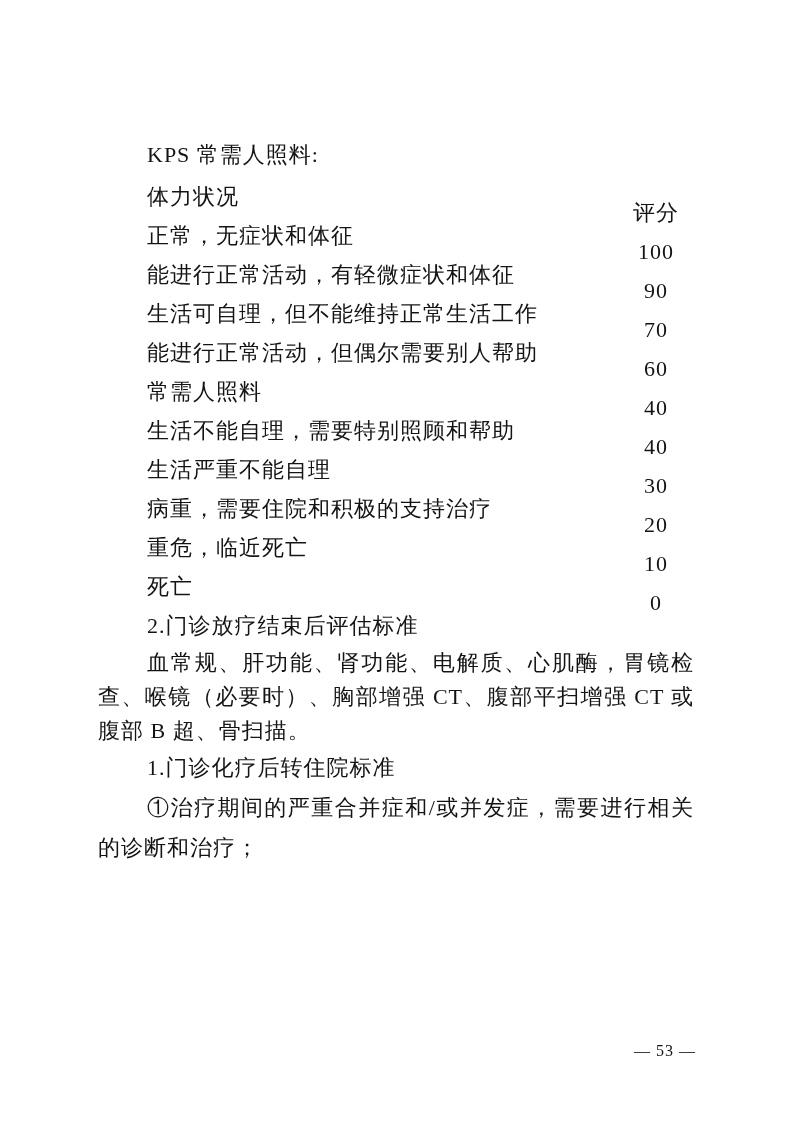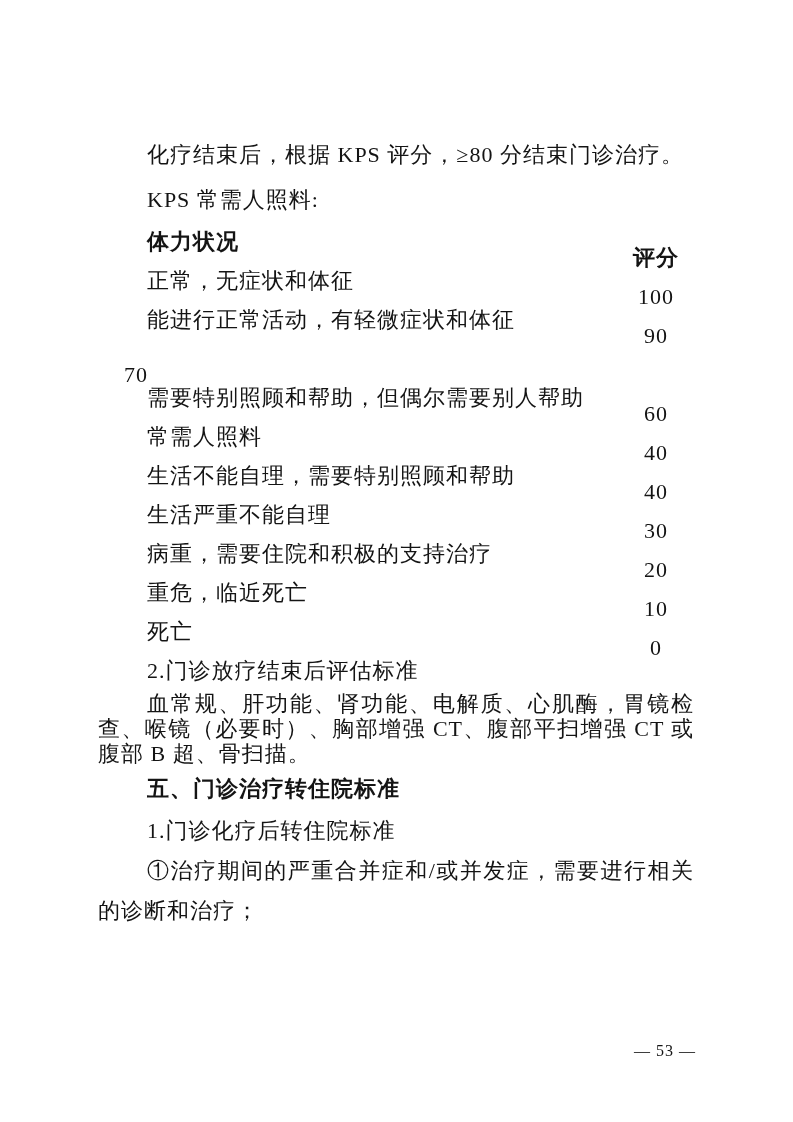--- a/index.html
+++ b/index.html
@@ -25,35 +25,35 @@
     line-height: 45px;
     text-indent: 49px;
   }
   .kps-table { width: 100%; }
   .kps-head, .trow {
     display: flex;
     justify-content: space-between;
     align-items: center;
     height: 39px;
   }
-  .kps-head { font-weight: bold; gap: 24px; }
+  .kps-head { font-weight: normal; gap: 24px; }
   .cell-status { padding-left: 49px; line-height: 39px; white-space: nowrap; }
   .cell-score { width: 76px; flex: none; text-align: center; line-height: 39px; margin-top: 32px; }
   .heading-num {
     font-weight: normal;
     line-height: 40px;
     text-indent: 49px;
   }
   .heading-section {
     font-weight: bold;
     line-height: 45px;
     text-indent: 49px;
   }
   .para-eval {
-    line-height: 25px;
+    line-height: 34px;
     text-align: justify;
     text-indent: 49px;
   }
   .para-item {
     line-height: 40px;
     text-align: justify;
     text-indent: 49px;
   }
   .footer-pagenum {
     position: absolute;
@@ -63,43 +63,43 @@
     letter-spacing: 1px;
     line-height: 26px;
   }
 </style>
 </head>
 <body>
 
 <div class="page">
   <div class="content">
 
-    <div class="line-intro">化疗结束后，根据 KPS 评分，≥80 分结束门诊治疗。</div>
 
     <div class="line-caption">KPS 常需人照料:</div>
 
     <div class="kps-table">
       <div class="kps-head">
         <div class="cell-status">体力状况</div>
         <div class="cell-score">评分</div>
       </div>
       <div>
           <div class="trow">
             <div class="cell-status">正常，无症状和体征</div>
             <div class="cell-score">100</div>
           </div>
           <div class="trow">
             <div class="cell-status">能进行正常活动，有轻微症状和体征</div>
             <div class="cell-score">90</div>
           </div>
           <div class="trow">
+            <div class="cell-status">生活可自理，但不能维持正常生活工作</div>
             <div class="cell-score">70</div>
           </div>
           <div class="trow">
-            <div class="cell-status">需要特别照顾和帮助，但偶尔需要别人帮助</div>
+            <div class="cell-status">能进行正常活动，但偶尔需要别人帮助</div>
             <div class="cell-score">60</div>
           </div>
           <div class="trow">
             <div class="cell-status">常需人照料</div>
             <div class="cell-score">40</div>
           </div>
           <div class="trow">
             <div class="cell-status">生活不能自理，需要特别照顾和帮助</div>
             <div class="cell-score">40</div>
           </div>
@@ -119,21 +119,20 @@
             <div class="cell-status">死亡</div>
             <div class="cell-score">0</div>
           </div>
         </div>
     </div>
 
     <div class="heading-num">2.门诊放疗结束后评估标准</div>
 
     <div class="para-eval">血常规、肝功能、肾功能、电解质、心肌酶，胃镜检查、喉镜（必要时）、胸部增强 CT、腹部平扫增强 CT 或腹部 B 超、骨扫描。</div>
 
-    <div class="heading-section">五、门诊治疗转住院标准</div>
 
     <div class="heading-num">1.门诊化疗后转住院标准</div>
 
     <div class="para-item">①治疗期间的严重合并症和/或并发症，需要进行相关的诊断和治疗；</div>
 
   </div>
 
   <div class="footer-pagenum">— 53 —</div>
 </div>
 

